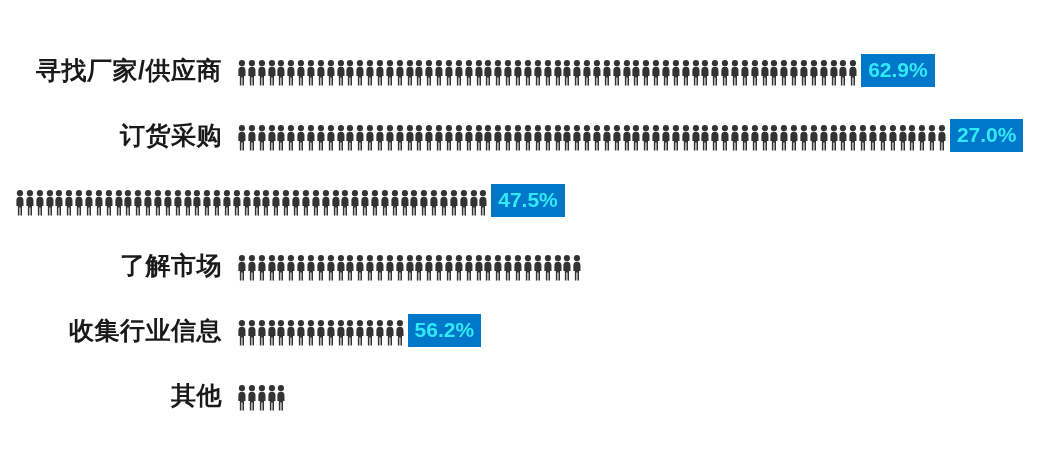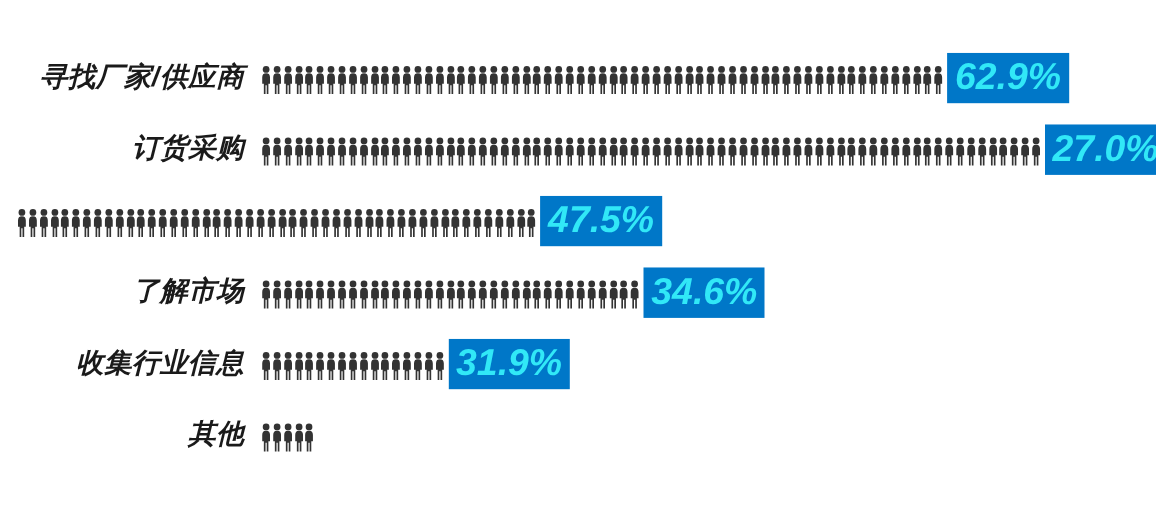--- a/index.html
+++ b/index.html
@@ -15,21 +15,20 @@
     position: relative;
   }
 
   #pictochart {
     position: absolute;
     left: 0;
     top: 0;
     width: 1051px;
     height: 468px;
     background: #ffffff;
-    font-style: italic;
   }
 
   .rows {
     position: absolute;
     left: 0;
     top: 38px;
     width: 1051px;
   }
 
   .row {
@@ -79,21 +78,21 @@
   .person-icon svg {
     display: block;
     width: 9.86px;
     height: 27px;
   }
 
   .value-badge {
     flex: 0 0 auto;
     background: #0077c8;
     color: #31e8f7;
-    font-size: 34px;
+    font-size: 21px;
     font-weight: bold;
     line-height: 1;
     padding: 5px 7px 7px 7px;
     margin-left: 3px;
     white-space: nowrap;
     letter-spacing: 0px;
     font-family: "Liberation Sans", "DejaVu Sans", sans-serif;
   }
 </style>
 </head>
@@ -1434,21 +1433,20 @@
                 <path d="M5 7.6 C2.5 7.6 1.4 9 1.4 11.4 L1.4 17.1 L2.9 17.1 L2.9 26.6 L4.45 26.6 L4.45 18.6 L5.55 18.6 L5.55 26.6 L7.1 26.6 L7.1 17.1 L8.6 17.1 L8.6 11.4 C8.6 9 7.5 7.6 5 7.6 Z" fill="#333333"></path>
               </svg>
             </span>
             <span class="person-icon">
               <svg viewBox="0 0 10 27" xmlns="http://www.w3.org/2000/svg" aria-hidden="true">
                 <circle cx="5" cy="4" r="3.1" fill="#333333"></circle>
                 <path d="M5 7.6 C2.5 7.6 1.4 9 1.4 11.4 L1.4 17.1 L2.9 17.1 L2.9 26.6 L4.45 26.6 L4.45 18.6 L5.55 18.6 L5.55 26.6 L7.1 26.6 L7.1 17.1 L8.6 17.1 L8.6 11.4 C8.6 9 7.5 7.6 5 7.6 Z" fill="#333333"></path>
               </svg>
             </span>
           </div>
-        <div class="value-badge">34.6%</div>
       </div>
     </div>
 
     <div class="row">
       <div class="row-label">收集行业信息</div>
       <div class="row-body">
         <div class="icon-strip">
             <span class="person-icon">
               <svg viewBox="0 0 10 27" xmlns="http://www.w3.org/2000/svg" aria-hidden="true">
                 <circle cx="5" cy="4" r="3.1" fill="#333333"></circle>
@@ -1545,21 +1543,21 @@
                 <path d="M5 7.6 C2.5 7.6 1.4 9 1.4 11.4 L1.4 17.1 L2.9 17.1 L2.9 26.6 L4.45 26.6 L4.45 18.6 L5.55 18.6 L5.55 26.6 L7.1 26.6 L7.1 17.1 L8.6 17.1 L8.6 11.4 C8.6 9 7.5 7.6 5 7.6 Z" fill="#333333"></path>
               </svg>
             </span>
             <span class="person-icon">
               <svg viewBox="0 0 10 27" xmlns="http://www.w3.org/2000/svg" aria-hidden="true">
                 <circle cx="5" cy="4" r="3.1" fill="#333333"></circle>
                 <path d="M5 7.6 C2.5 7.6 1.4 9 1.4 11.4 L1.4 17.1 L2.9 17.1 L2.9 26.6 L4.45 26.6 L4.45 18.6 L5.55 18.6 L5.55 26.6 L7.1 26.6 L7.1 17.1 L8.6 17.1 L8.6 11.4 C8.6 9 7.5 7.6 5 7.6 Z" fill="#333333"></path>
               </svg>
             </span>
           </div>
-        <div class="value-badge">31.9%</div>
+        <div class="value-badge">56.2%</div>
       </div>
     </div>
 
     <div class="row">
       <div class="row-label">其他</div>
       <div class="row-body">
         <div class="icon-strip">
             <span class="person-icon">
               <svg viewBox="0 0 10 27" xmlns="http://www.w3.org/2000/svg" aria-hidden="true">
                 <circle cx="5" cy="4" r="3.1" fill="#333333"></circle>

